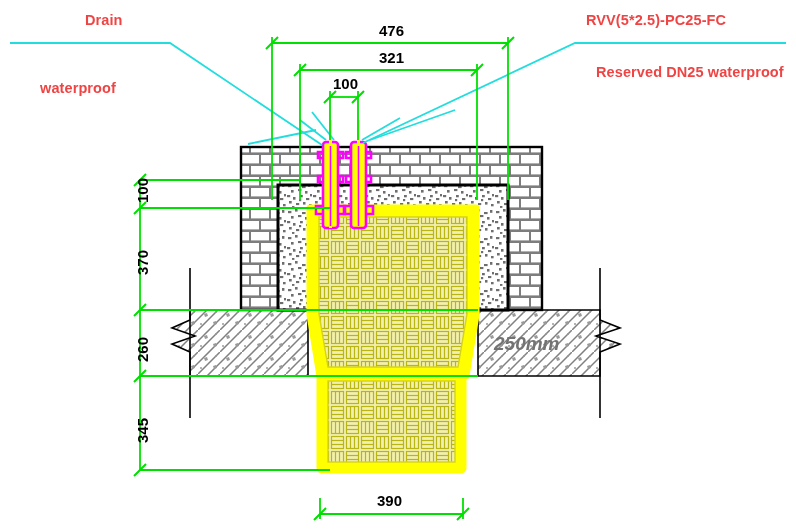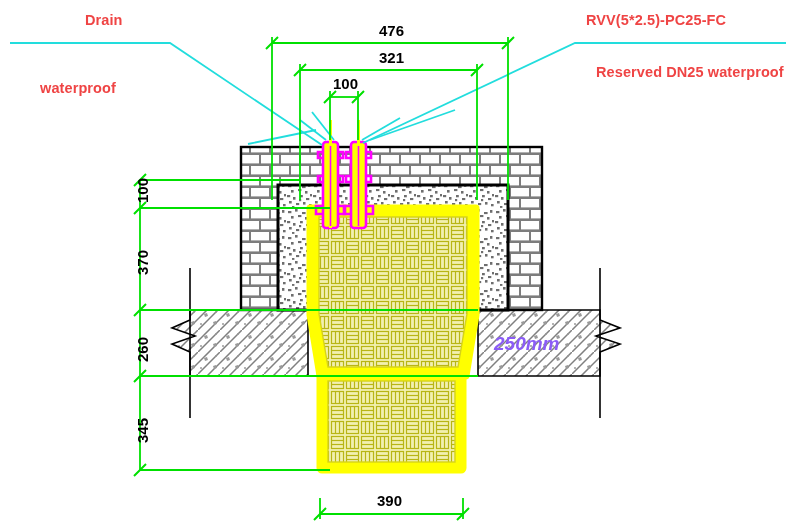--- a/index.html
+++ b/index.html
@@ -3,21 +3,21 @@
 <meta charset="utf-8">
 <style>
   html,body{margin:0;padding:0;background:#ffffff;}
   body{width:796px;height:529px;overflow:hidden;font-family:"Liberation Sans",sans-serif;}
   #stage{position:relative;width:796px;height:529px;background:#fff;}
   svg#dwg{position:absolute;left:0;top:0;width:796px;height:529px;}
   .lbl{position:absolute;font-family:Liberation Sans, sans-serif;color:#ef4444;white-space:pre;}
   .anno{font-size:14.5px;font-weight:700;letter-spacing:.1px;}
   .dimtxt{font-size:15px;font-weight:700;font-family:"Liberation Sans",sans-serif;color:#000;}
   .vrot{transform:rotate(-90deg);transform-origin:left top;}
-  .mm{font-size:19px;font-weight:700;font-style:italic;font-family:"Liberation Sans",sans-serif;color:#8b5cf6;}
+  .mm{font-size:19px;font-weight:700;font-style:italic;font-family:"Liberation Sans",sans-serif;color:#737373;}
 </style>
 </head>
 <body>
 
 <div id="stage">
 
 <svg id="dwg" viewBox="0 0 796 529">
   <defs>
 
     <pattern id="brick" width="40" height="22" patternUnits="userSpaceOnUse">

